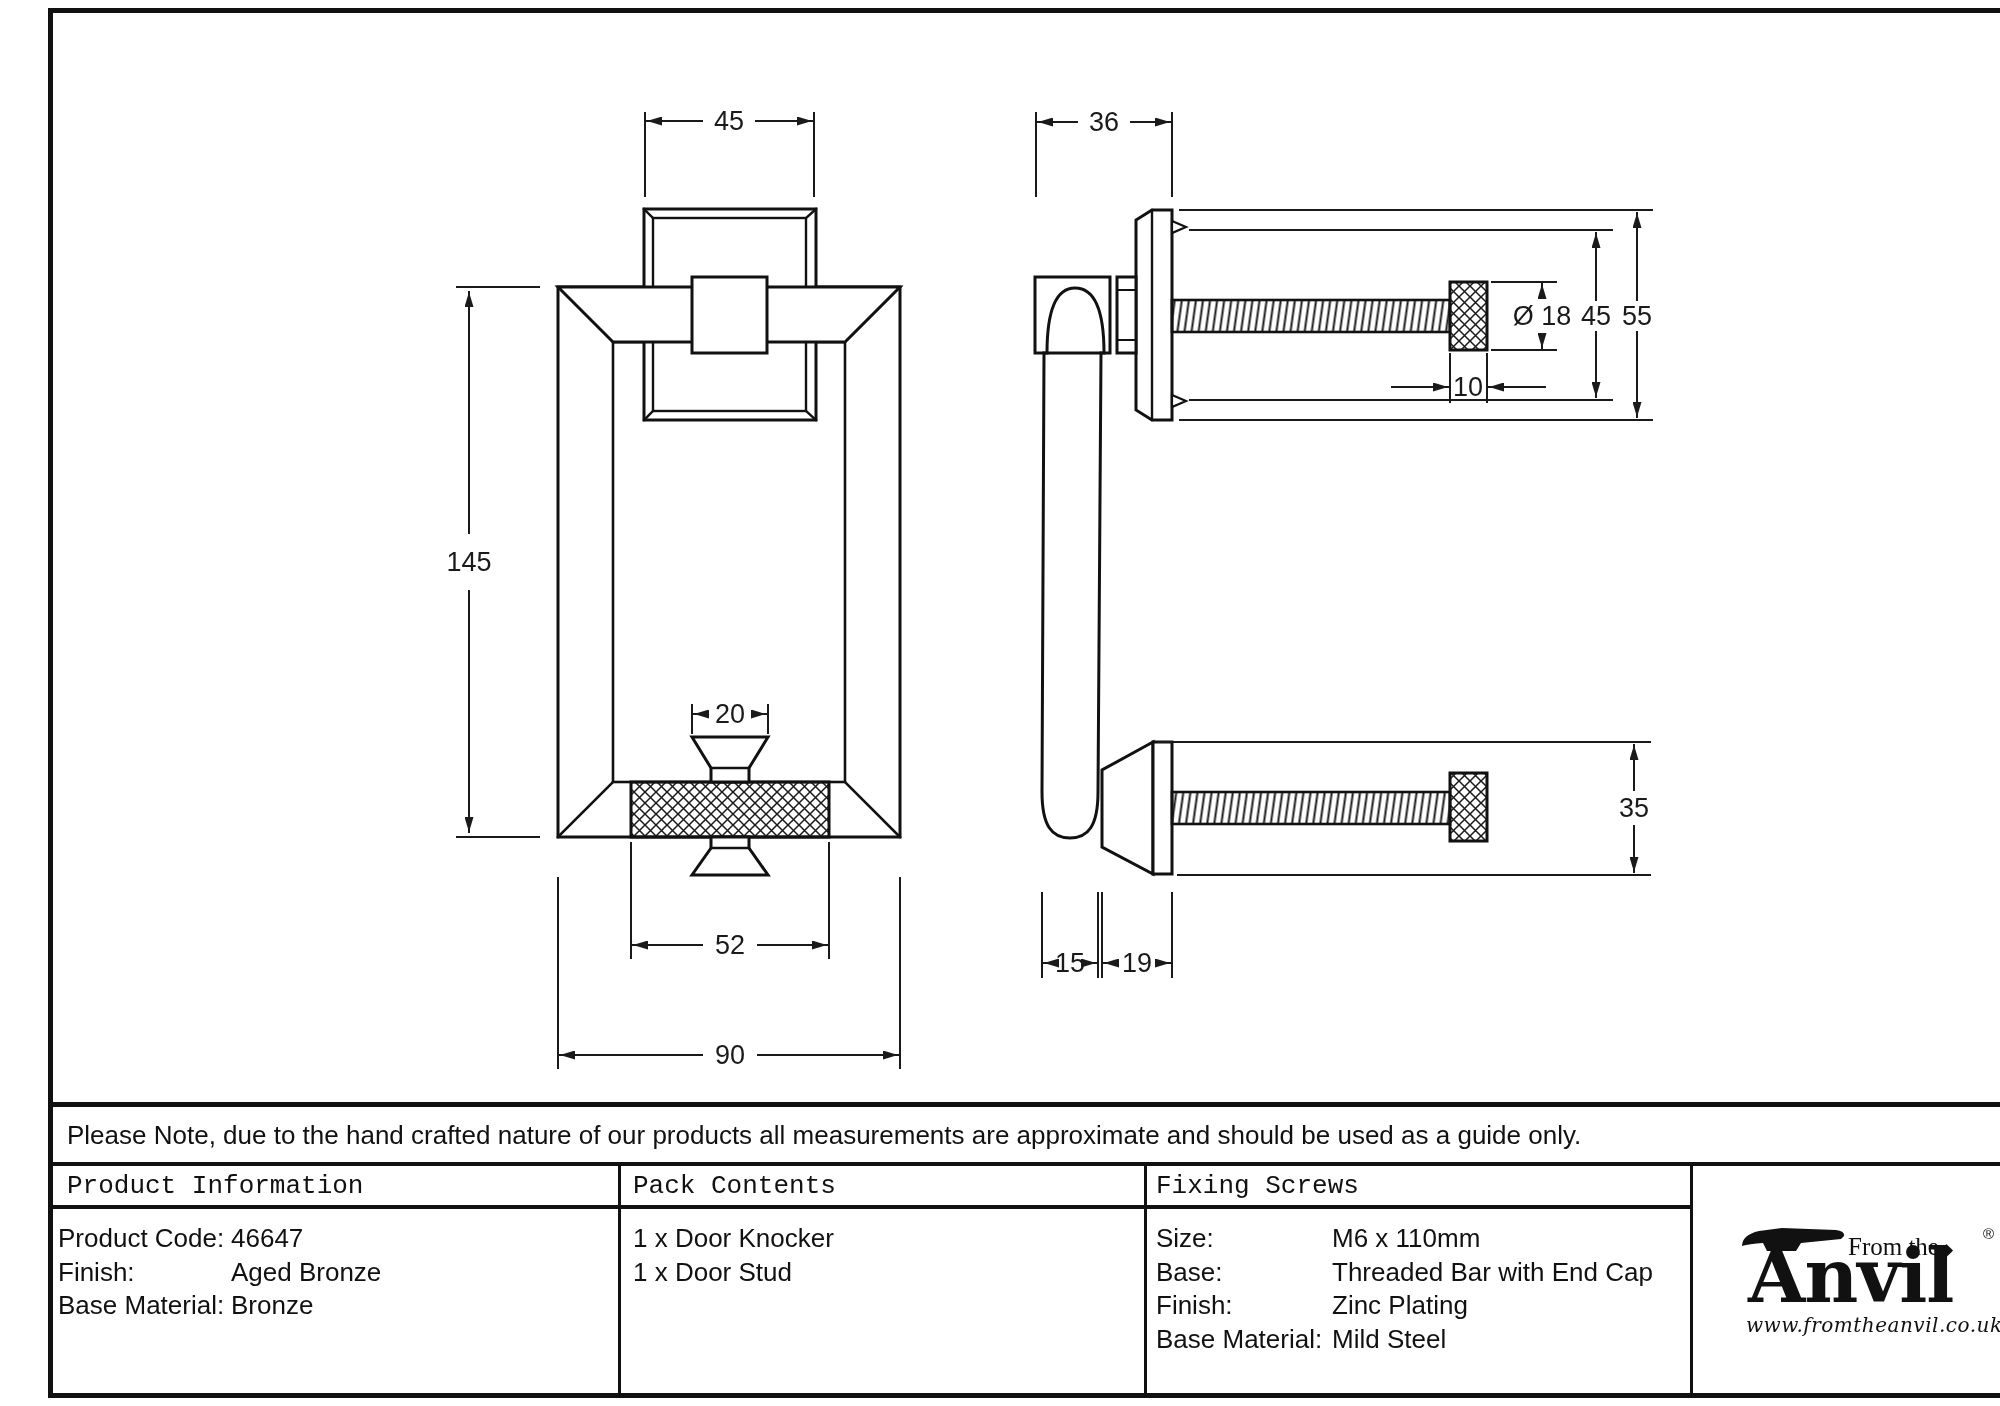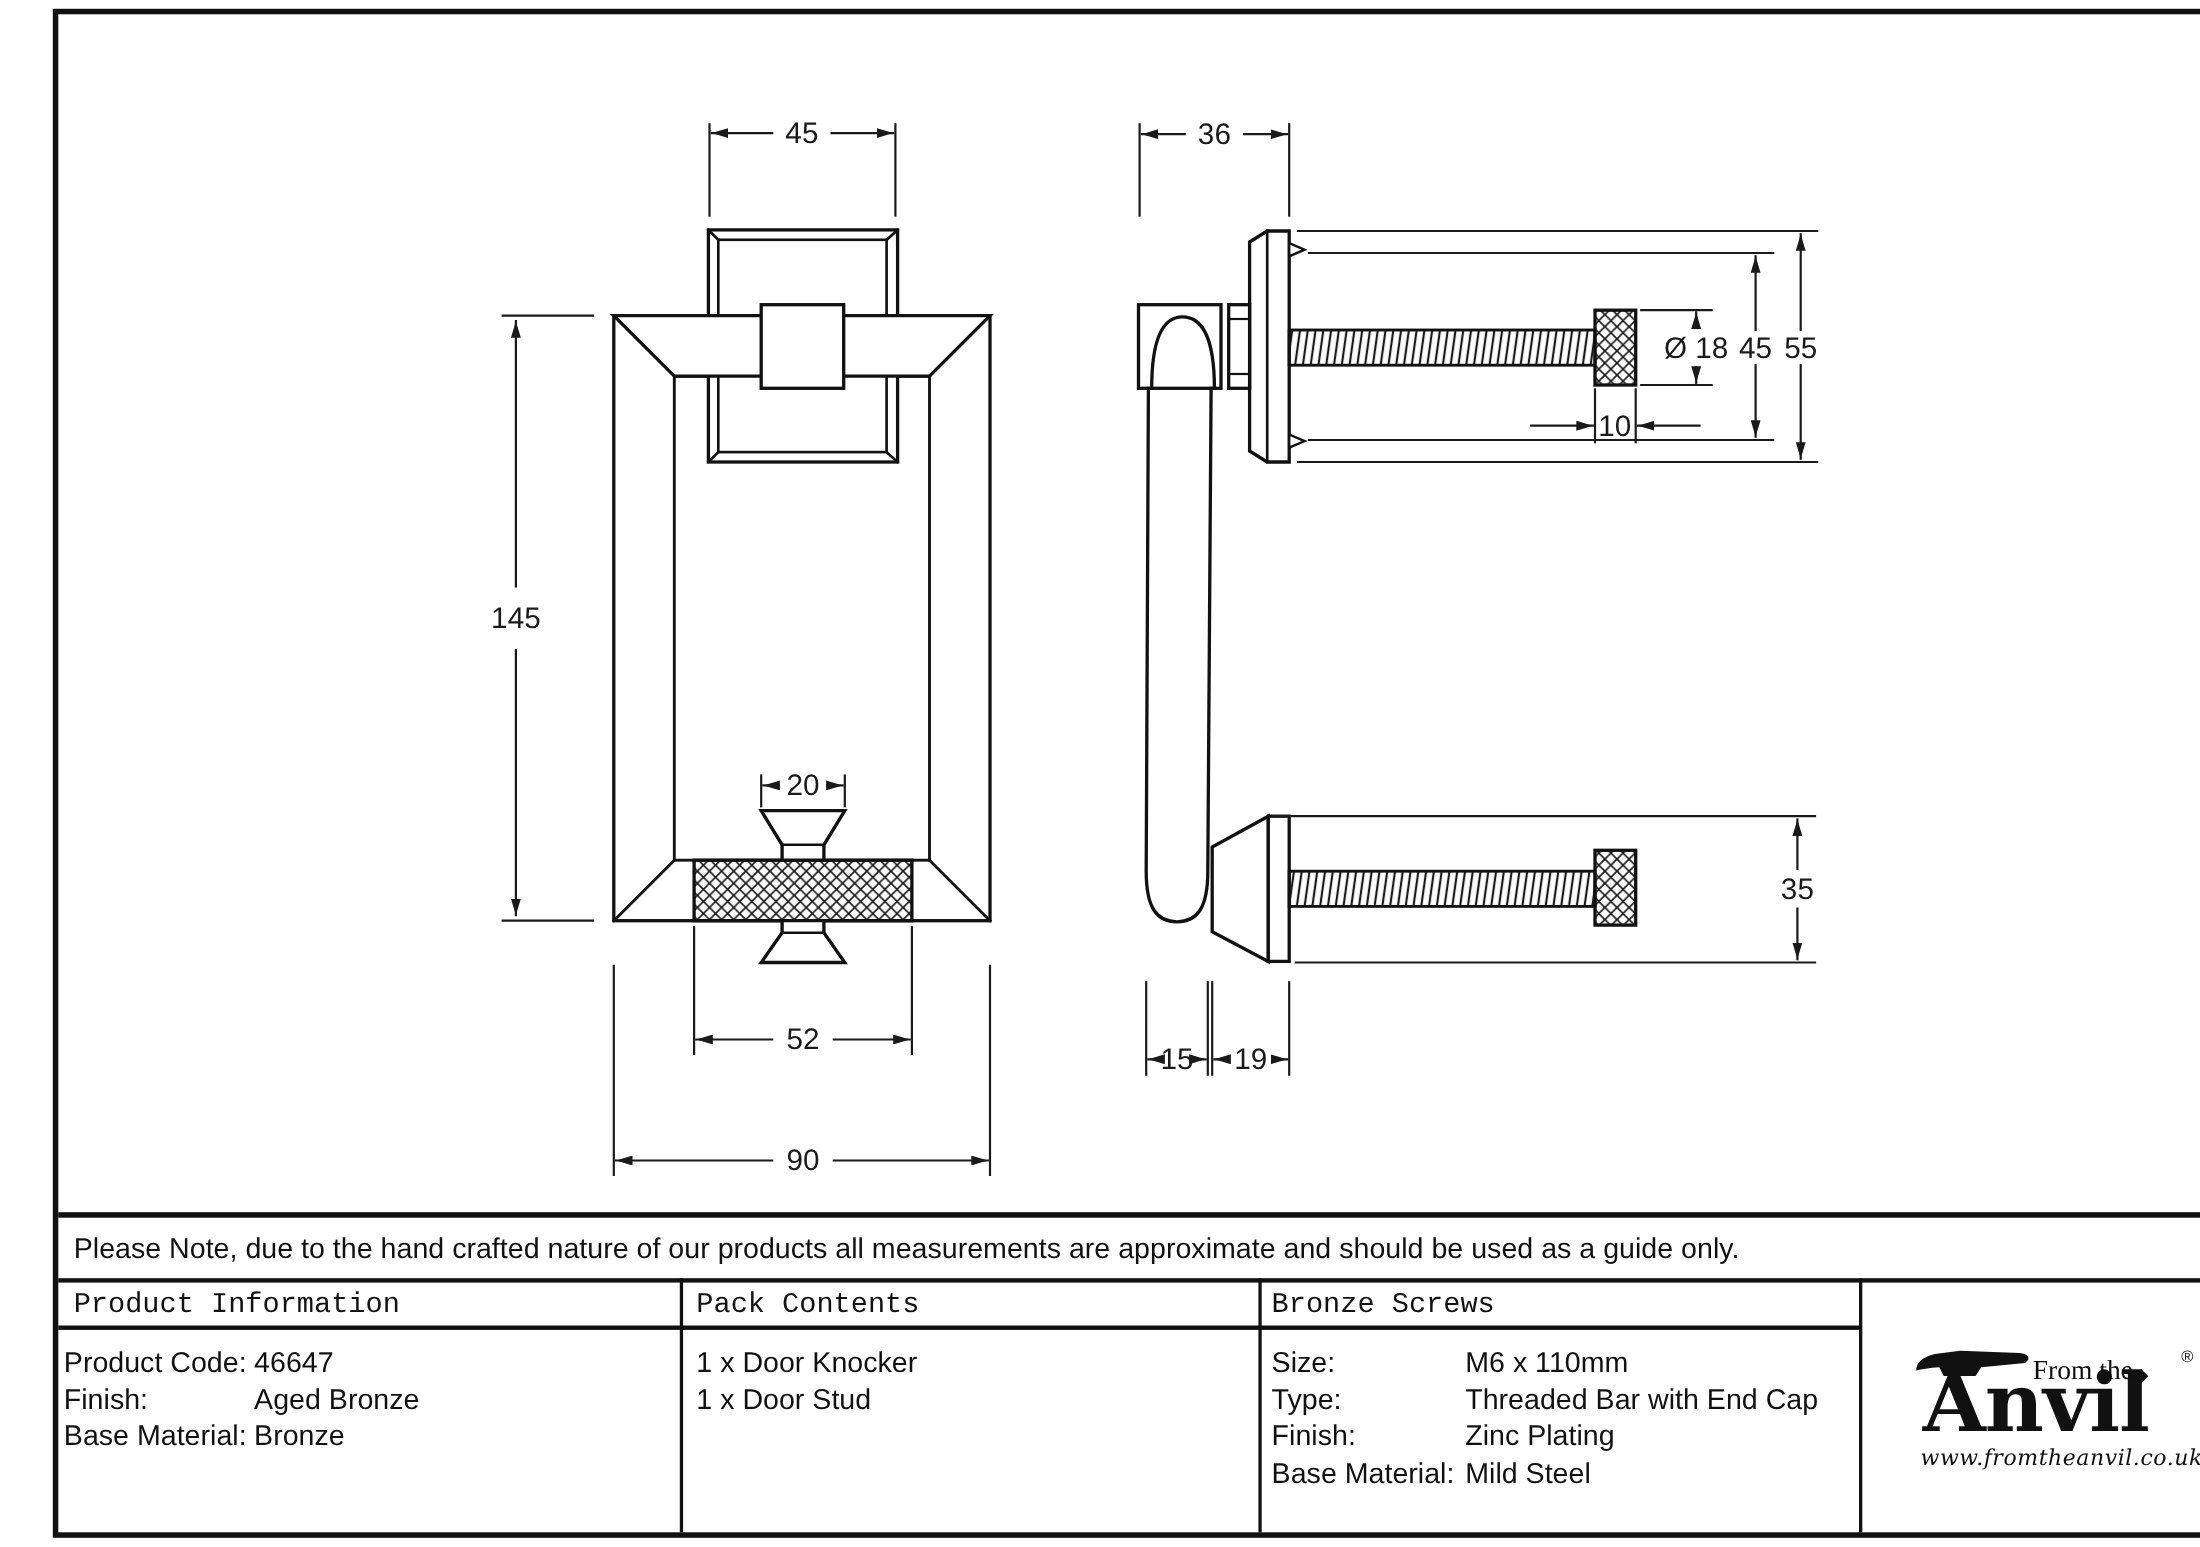--- a/index.html
+++ b/index.html
@@ -211,21 +211,21 @@
   <div class="hr" style="left:13px;right:13px;top:1102px;height:5px;"></div>
   <div class="note-text">Please Note, due to the hand crafted nature of our products all measurements are approximate and should be used as a guide only.</div>
   <div class="hr" style="left:13px;right:13px;top:1162px;height:4px;"></div>
   <div class="hr" style="left:13px;width:1637px;top:1205px;height:4px;"></div>
   <div class="vr" style="left:578px;top:1162px;height:231px;"></div>
   <div class="vr" style="left:1104px;top:1162px;height:231px;"></div>
   <div class="vr" style="left:1650px;top:1162px;height:231px;"></div>
 
   <div class="col-header" style="left:27px;">Product Information</div>
   <div class="col-header" style="left:593px;">Pack Contents</div>
-  <div class="col-header" style="left:1116px;">Bronze Screws</div>
+  <div class="col-header" style="left:1116px;">Fixing Screws</div>
 
   <div class="cell pi" style="left:18px;width:540px;">
     <div class="kv-row">
       <span class="kv-label">Product Code:</span>
       <span class="kv-value">46647</span>
     </div>
     <div class="kv-row">
       <span class="kv-label">Finish:</span>
       <span class="kv-value">Aged Bronze</span>
     </div>
@@ -239,21 +239,21 @@
     <div class="list-row">1 x Door Knocker</div>
     <div class="list-row">1 x Door Stud</div>
   </div>
 
   <div class="cell fs" style="left:1116px;width:525px;">
     <div class="kv-row">
       <span class="kv-label">Size:</span>
       <span class="kv-value">M6 x 110mm</span>
     </div>
     <div class="kv-row">
-      <span class="kv-label">Type:</span>
+      <span class="kv-label">Base:</span>
       <span class="kv-value">Threaded Bar with End Cap</span>
     </div>
     <div class="kv-row">
       <span class="kv-label">Finish:</span>
       <span class="kv-value">Zinc Plating</span>
     </div>
     <div class="kv-row">
       <span class="kv-label">Base Material:</span>
       <span class="kv-value">Mild Steel</span>
     </div>

